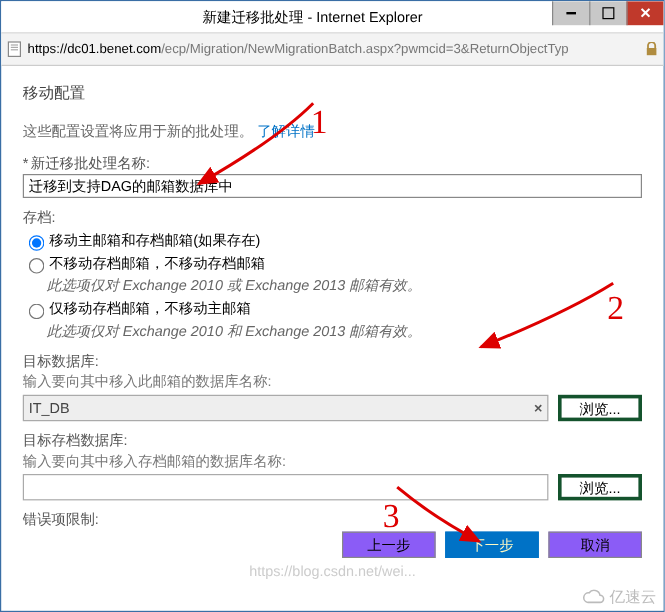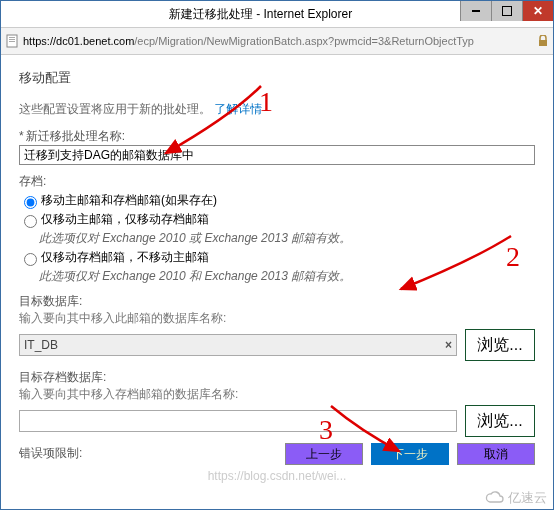--- a/index.html
+++ b/index.html
@@ -25,21 +25,21 @@
   .fieldhelp { color: #777; margin-bottom: 2px; font-style: normal; }
   .req::before { content: "*"; color: #555; margin-right: 2px; }
   input[type=text] { width: 100%; box-sizing: border-box; border: 1px solid #888; height: 20px; padding: 1px 4px; font-size: 12px; font-family: inherit; }
   .radiogroup label { display: block; margin: 2px 0; color: #000; }
   .radiogroup input { vertical-align: middle; margin-right: 4px; }
   .radionote { margin-left: 20px; color: #666; font-style: italic; }
   .dbrow { display: flex; gap: 8px; align-items: center; margin-bottom: 6px; }
   .dbinput { flex: 1; background: #eee; display: flex; align-items: center; border: 1px solid #aaa; height: 20px; padding: 0 4px; justify-content: space-between; }
   .dbinput .dbval { flex: 1; color: #444; }
   .dbinput .clear { color: #555; font-weight: bold; cursor: default; }
-  .browsebtn { width: 70px; height: 32px; border: 1px solid #14532d; background: #fff; font-size: 16px; font-family: inherit; }
+  .browsebtn { width: 70px; height: 22px; border: 3px solid #14532d; background: #fff; font-size: 12px; font-family: inherit; }
   .section { margin-bottom: 8px; }
   .footer { position: absolute; bottom: 44px; right: 18px; display: flex; gap: 8px; }
   .footer button { width: 78px; height: 22px; border: 1px solid #888; background: #8b5cf6; font-size: 12px; font-family: inherit; }
   .footer button.primary { background: #0072c6; color: #fef9c3; border-color: #0072c6; }
   .watermark { position: absolute; bottom: 26px; left: 50%; transform: translateX(-50%); color: #ccc; font-size: 12px; pointer-events: none; }
   .brand { position: absolute; bottom: 2px; right: 6px; display: flex; align-items: center; gap: 2px; color: #bbb; font-size: 13px; pointer-events: none; justify-content: center; }
   .brand svg { display: block; }
   
   .annot { position: absolute; pointer-events: none; }
 </style>
@@ -86,21 +86,21 @@
     </div>
 
     <div class="section">
       <div class="fieldlabel req">新迁移批处理名称:</div>
       <input type="text" value="迁移到支持DAG的邮箱数据库中" style="">
     </div>
 
     <div class="section radiogroup">
       <div class="fieldlabel">存档:</div>
       <label><input type="radio" name="arch" checked="" style=""><span>移动主邮箱和存档邮箱(如果存在)</span></label>
-      <label><input type="radio" name="arch" style=""><span>仅移动主邮箱，仅移动存档邮箱</span></label>
+      <label><input type="radio" name="arch" style=""><span>不移动存档邮箱，不移动存档邮箱</span></label>
       <div class="radionote">此选项仅对 Exchange 2010 或 Exchange 2013 邮箱有效。</div>
       <label><input type="radio" name="arch" style=""><span>仅移动存档邮箱，不移动主邮箱</span></label>
       <div class="radionote">此选项仅对 Exchange 2010 和 Exchange 2013 邮箱有效。</div>
     </div>
 
     <div class="section">
       <div class="fieldlabel">目标数据库:</div>
       <div class="fieldhelp">输入要向其中移入此邮箱的数据库名称:</div>
       <div class="dbrow">
         <div class="dbinput">

